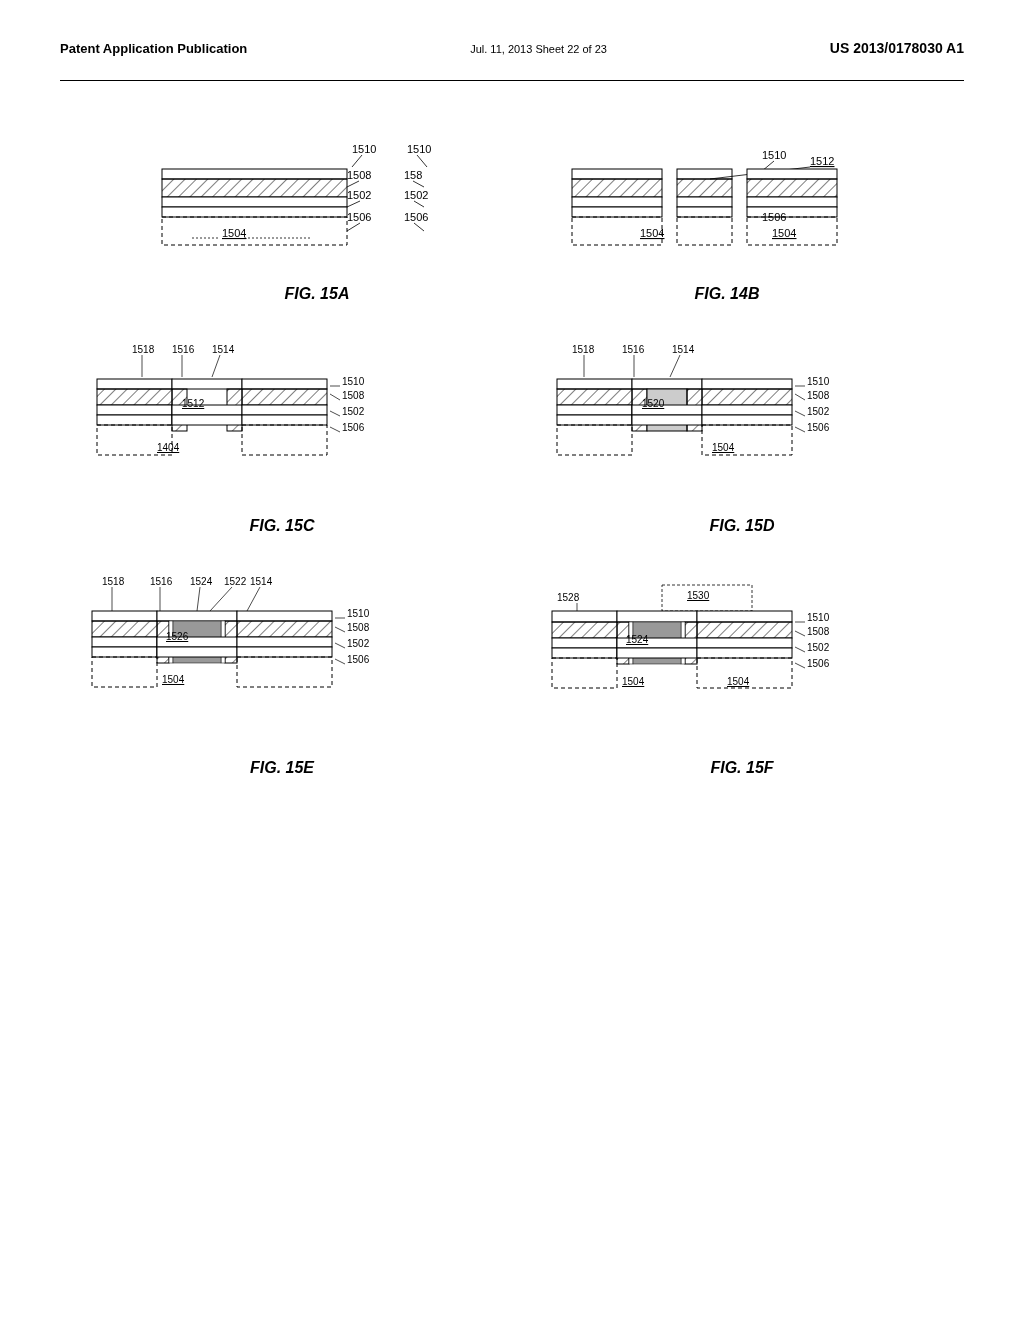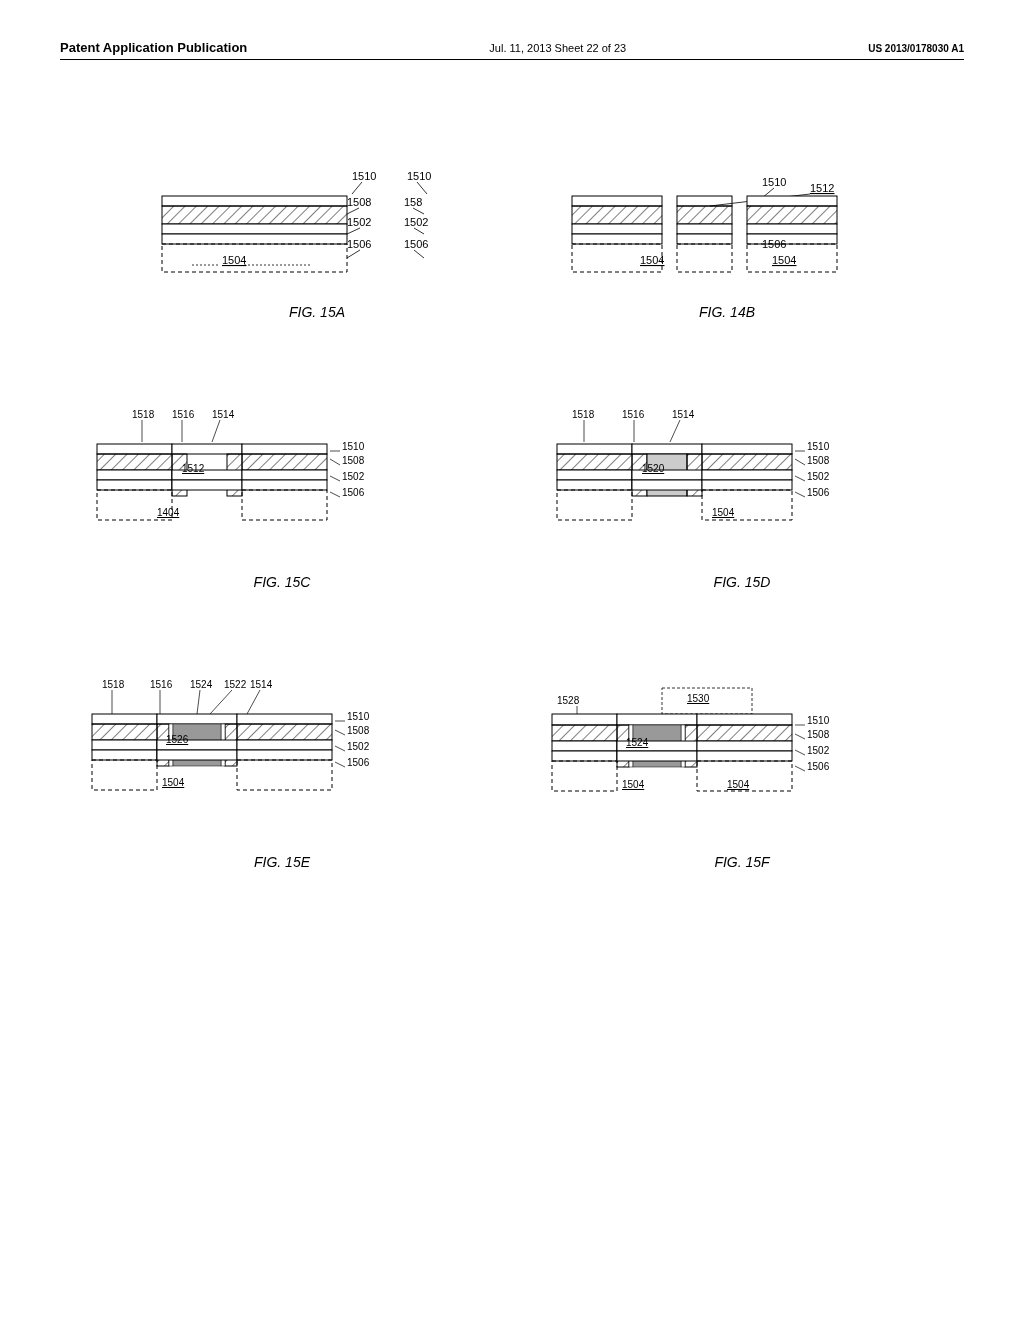--- a/index.html
+++ b/index.html
@@ -15,56 +15,56 @@
       width: 1024px;
       height: 1320px;
       padding: 40px 60px;
       position: relative;
     }
     .header {
       display: flex;
       justify-content: space-between;
       align-items: baseline;
       border-bottom: 1px solid #000;
-      padding-bottom: 4px;
+      padding-bottom: 24px;
       margin-bottom: 20px;
     }
     .header-left {
       font-size: 13px;
       font-weight: bold;
     }
     .header-center {
       font-size: 11px;
     }
     .header-right {
-      font-size: 10px;
+      font-size: 14px;
       font-weight: bold;
     }
     .content {
       display: flex;
       flex-direction: column;
       align-items: center;
       margin-top: 60px;
       gap: 40px;
     }
     .row {
       display: flex;
       gap: 60px;
       align-items: flex-start;
     }
     .fig-container {
       display: flex;
       flex-direction: column;
       align-items: center;
-      margin-top: 48px;
+      gap: 8px;
     }
     .fig-label {
       font-style: italic;
-      font-size: 14px;
-      font-weight: normal;
+      font-size: 16px;
+      font-weight: bold;
       margin-top: 6px;
     }
     
     .diagram svg {
       display: block;
     }
     
   </style>
 </head>
 <body>

